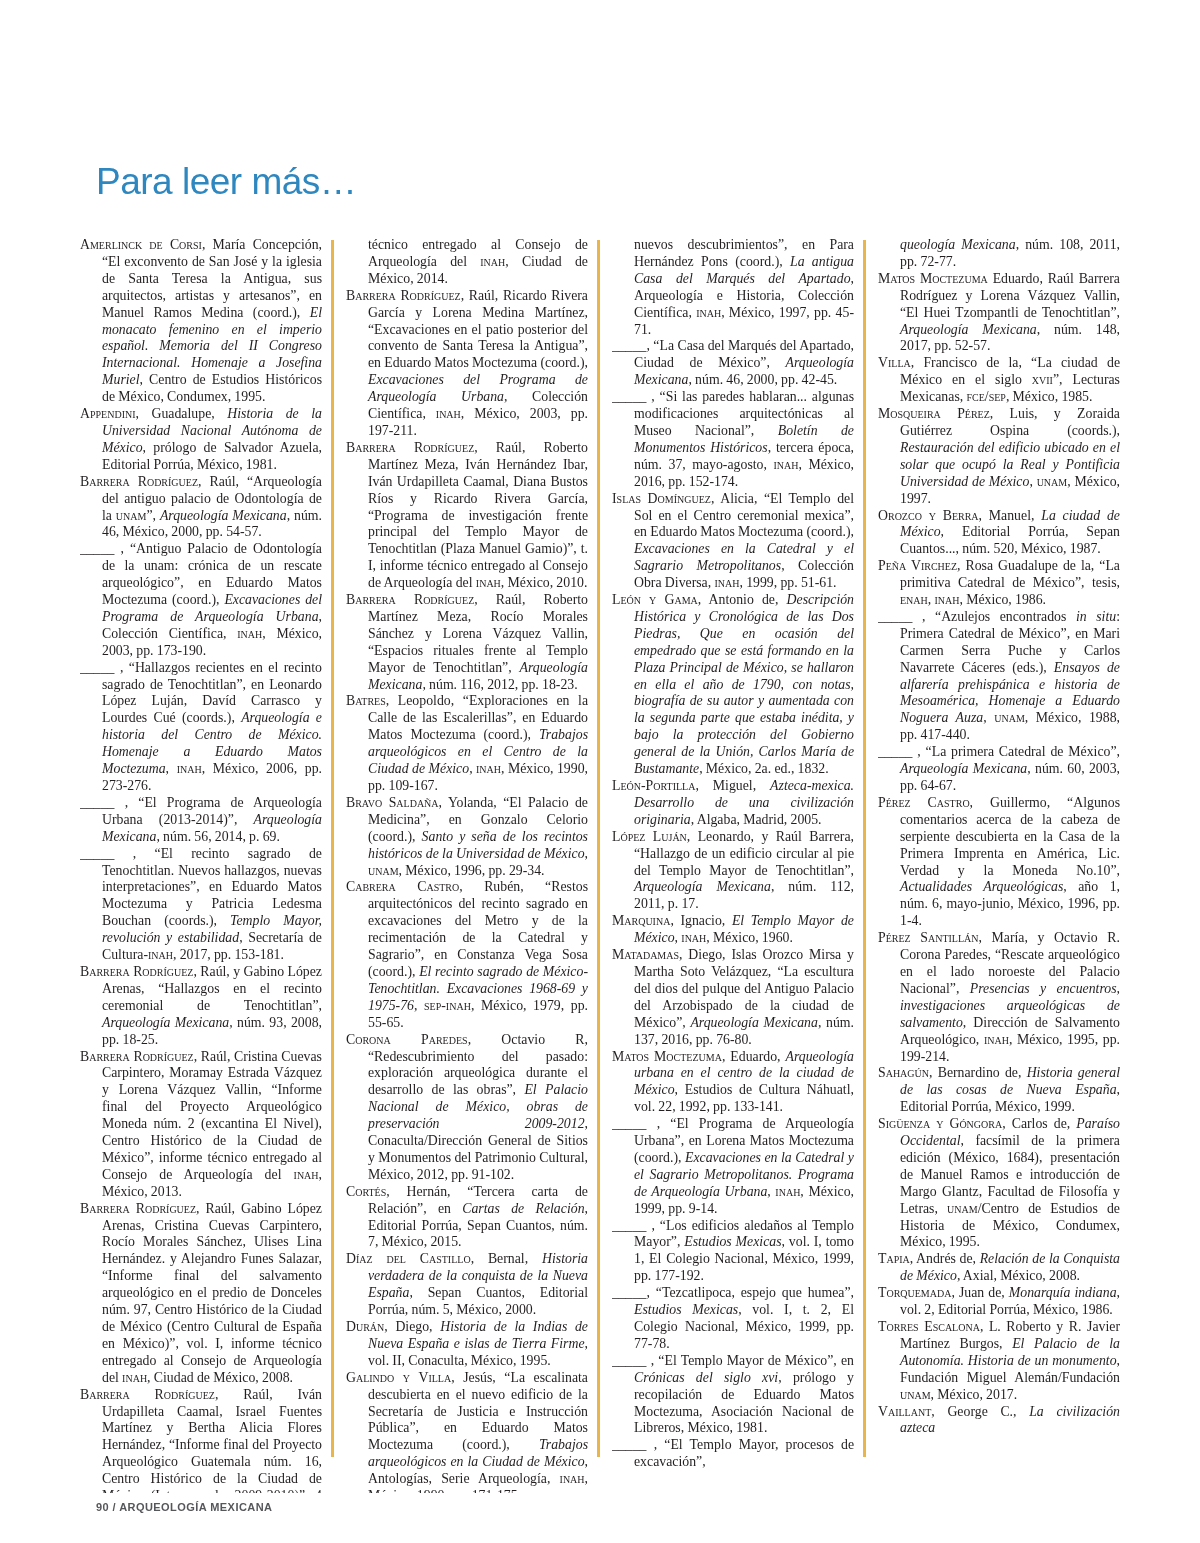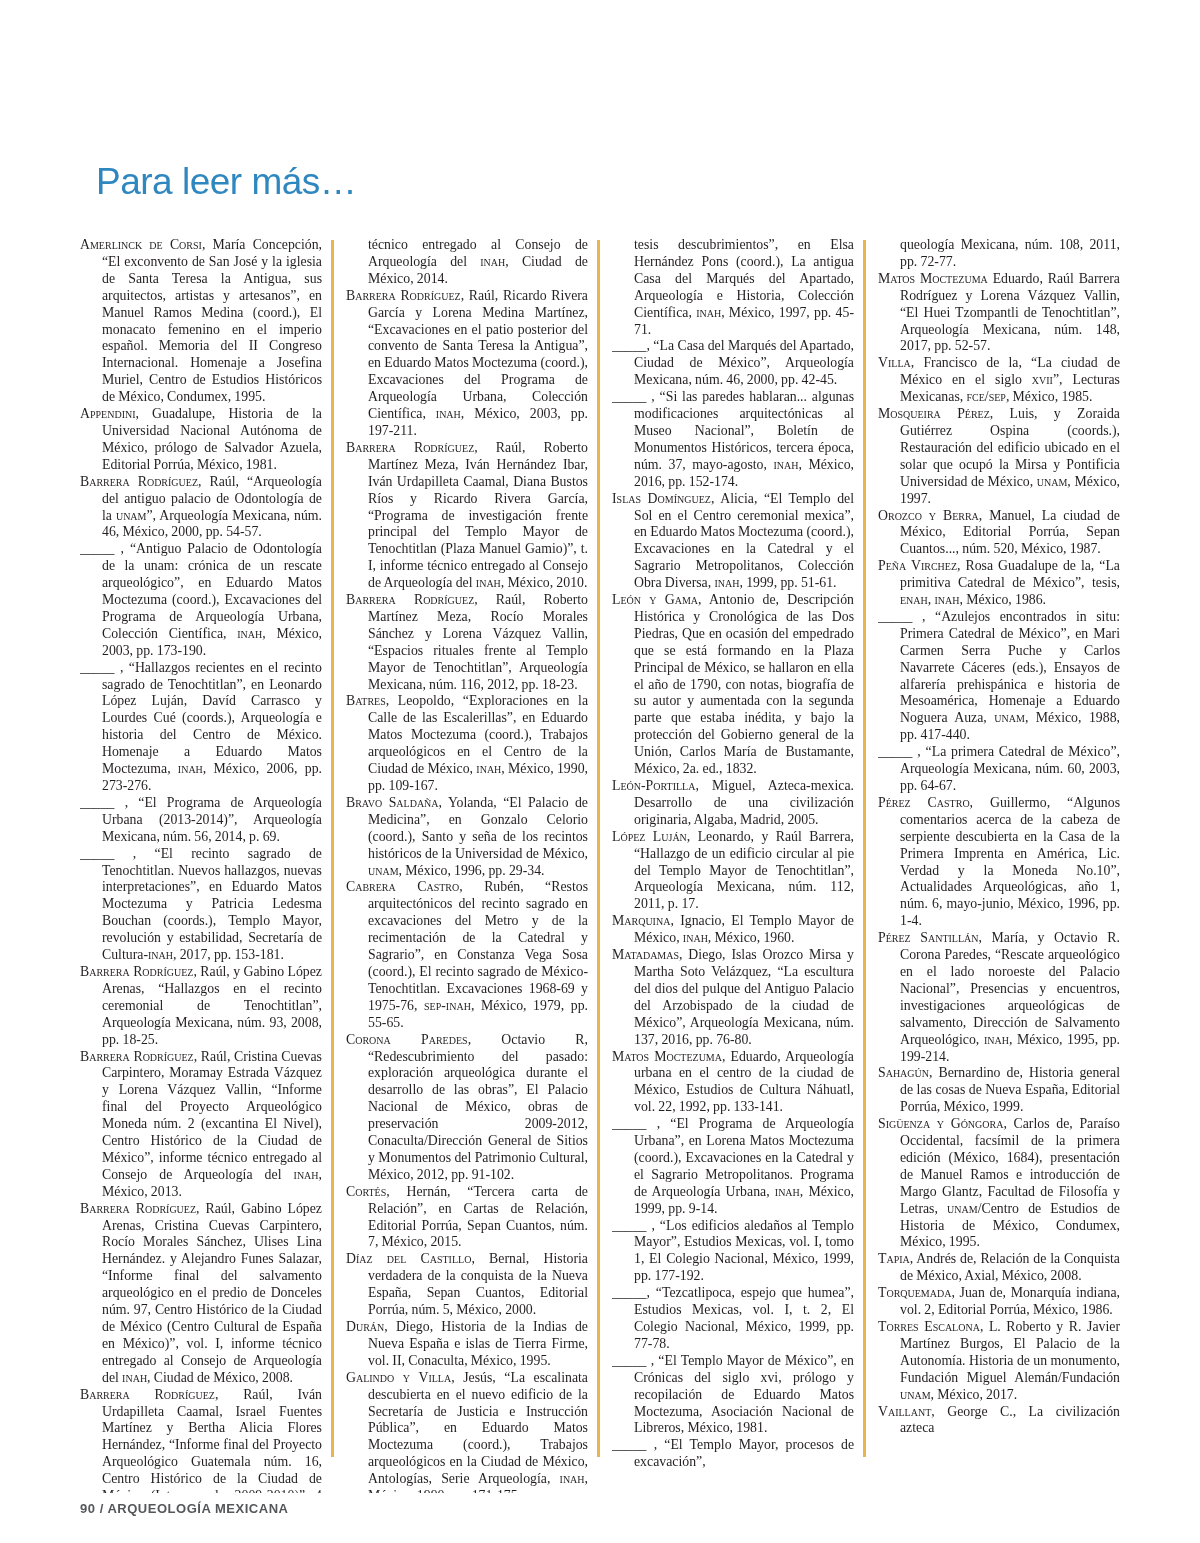--- a/index.html
+++ b/index.html
@@ -24,35 +24,35 @@
   .col { width:242px; flex:0 0 242px; overflow:hidden; }
 
   .entry {
     margin:0; padding-left:22px; text-indent:-22px;
     text-align:justify; text-justify:inter-word;
     font-size:13.8px; line-height:16.9px; color:var(--ink);
     hyphens:auto; -webkit-hyphens:auto; word-spacing:-0.2px;
   }
   .entry.cont { text-indent:0; }
   .sc { font-variant:small-caps; }
-  .i  { }
+  .i  { font-style:italic; }
   .n  { }
 
   .separator {
     position:absolute; top:240px; width:3px; height:1217px;
     background:var(--rule);
   }
   #sep-1 { left:331px; }
   #sep-2 { left:597px; }
   #sep-3 { left:863px; }
 
   .footer {
-    position:absolute; left:80px; top:1501px;
+    position:absolute; left:96px; top:1501px;
     font-family:"Liberation Sans","DejaVu Sans",sans-serif;
-    font-size:13px; font-weight:700; letter-spacing:0.04em;
+    font-size:11px; font-weight:700; letter-spacing:0.04em;
     color:var(--footer-ink);
   }
 </style>
 </head>
 <body>
 
 <h1 class="page-title">Para leer más…</h1>
 
 <div class="columns" id="columns">
     <div class="col">
@@ -76,41 +76,41 @@
       <p class="entry"><span class="sc">Batres</span><span class="n">, Leopoldo, “Exploraciones en la Calle de las Escalerillas”, en Eduardo Matos Moctezuma (coord.), </span><span class="i">Trabajos arqueológicos en el Centro de la Ciudad de México</span><span class="n">, </span><span class="sc">inah</span><span class="n">, México, 1990, pp. 109-167.</span></p>
       <p class="entry"><span class="sc">Bravo Saldaña</span><span class="n">, Yolanda, “El Palacio de Medicina”, en Gonzalo Celorio (coord.), </span><span class="i">Santo y seña de los recintos históricos de la Universidad de México</span><span class="n">, </span><span class="sc">unam</span><span class="n">, México, 1996, pp. 29-34.</span></p>
       <p class="entry"><span class="sc">Cabrera Castro</span><span class="n">, Rubén, “Restos arquitectónicos del recinto sagrado en excavaciones del Metro y de la recimentación de la Catedral y Sagrario”, en Constanza Vega Sosa (coord.), </span><span class="i">El recinto sagrado de México-Tenochtitlan. Excavaciones 1968-69 y 1975-76</span><span class="n">, </span><span class="sc">sep-inah</span><span class="n">, México, 1979, pp. 55-65.</span></p>
       <p class="entry"><span class="sc">Corona Paredes</span><span class="n">, Octavio R, “Redescubrimiento del pasado: exploración arqueológica durante el desarrollo de las obras”, </span><span class="i">El Palacio Nacional de México, obras de preservación 2009-2012</span><span class="n">, Conaculta/Dirección General de Sitios y Monumentos del Patrimonio Cultural, México, 2012, pp. 91-102.</span></p>
       <p class="entry"><span class="sc">Cortés</span><span class="n">, Hernán, “Tercera carta de Relación”, en </span><span class="i">Cartas de Relación</span><span class="n">, Editorial Porrúa, Sepan Cuantos, núm. 7, México, 2015.</span></p>
       <p class="entry"><span class="sc">Díaz del Castillo</span><span class="n">, Bernal, </span><span class="i">Historia verdadera de la conquista de la Nueva España</span><span class="n">, Sepan Cuantos, Editorial Porrúa, núm. 5, México, 2000.</span></p>
       <p class="entry"><span class="sc">Durán</span><span class="n">, Diego, </span><span class="i">Historia de la Indias de Nueva España e islas de Tierra Firme</span><span class="n">, vol. II, Conaculta, México, 1995.</span></p>
       <p class="entry"><span class="sc">Galindo y Villa</span><span class="n">, Jesús, “La escalinata descubierta en el nuevo edificio de la Secretaría de Justicia e Instrucción Pública”, en Eduardo Matos Moctezuma (coord.), </span><span class="i">Trabajos arqueológicos en la Ciudad de México</span><span class="n">, Antologías, Serie Arqueología, </span><span class="sc">inah</span><span class="n">, México, 1990, pp. 171-175.</span></p>
     </div>
     <div class="col">
-      <p class="entry cont"><span class="n">tesis descubrimientos”, en Elsa Hernández Pons (coord.), </span><span class="i">La antigua Casa del Marqués del Apartado</span><span class="n">, Arqueología e Historia, Colección Científica, </span><span class="sc">inah</span><span class="n">, México, 1997, pp. 45-71.</span></p>
+      <p class="entry cont"><span class="n">nuevos descubrimientos”, en Para Hernández Pons (coord.), </span><span class="i">La antigua Casa del Marqués del Apartado</span><span class="n">, Arqueología e Historia, Colección Científica, </span><span class="sc">inah</span><span class="n">, México, 1997, pp. 45-71.</span></p>
       <p class="entry"><span class="n">_____, “La Casa del Marqués del Apartado, Ciudad de México”, </span><span class="i">Arqueología Mexicana</span><span class="n">, núm. 46, 2000, pp. 42-45.</span></p>
       <p class="entry"><span class="n">_____ , “Si las paredes hablaran... algunas modificaciones arquitectónicas al Museo Nacional”, </span><span class="i">Boletín de Monumentos Históricos</span><span class="n">, tercera época, núm. 37, mayo-agosto, </span><span class="sc">inah</span><span class="n">, México, 2016, pp. 152-174.</span></p>
       <p class="entry"><span class="sc">Islas Domínguez</span><span class="n">, Alicia, “El Templo del Sol en el Centro ceremonial mexica”, en Eduardo Matos Moctezuma (coord.), </span><span class="i">Excavaciones en la Catedral y el Sagrario Metropolitanos</span><span class="n">, Colección Obra Diversa, </span><span class="sc">inah</span><span class="n">, 1999, pp. 51-61.</span></p>
       <p class="entry"><span class="sc">León y Gama</span><span class="n">, Antonio de, </span><span class="i">Descripción Histórica y Cronológica de las Dos Piedras, Que en ocasión del empedrado que se está formando en la Plaza Principal de México, se hallaron en ella el año de 1790, con notas, biografía de su autor y aumentada con la segunda parte que estaba inédita, y bajo la protección del Gobierno general de la Unión, Carlos María de Bustamante</span><span class="n">, México, 2a. ed., 1832.</span></p>
       <p class="entry"><span class="sc">León-Portilla</span><span class="n">, Miguel, </span><span class="i">Azteca-mexica. Desarrollo de una civilización originaria</span><span class="n">, Algaba, Madrid, 2005.</span></p>
       <p class="entry"><span class="sc">López Luján</span><span class="n">, Leonardo, y Raúl Barrera, “Hallazgo de un edificio circular al pie del Templo Mayor de Tenochtitlan”, </span><span class="i">Arqueología Mexicana</span><span class="n">, núm. 112, 2011, p. 17.</span></p>
       <p class="entry"><span class="sc">Marquina</span><span class="n">, Ignacio, </span><span class="i">El Templo Mayor de México</span><span class="n">, </span><span class="sc">inah</span><span class="n">, México, 1960.</span></p>
       <p class="entry"><span class="sc">Matadamas</span><span class="n">, Diego, Islas Orozco Mirsa y Martha Soto Velázquez, “La escultura del dios del pulque del Antiguo Palacio del Arzobispado de la ciudad de México”, </span><span class="i">Arqueología Mexicana</span><span class="n">, núm. 137, 2016, pp. 76-80.</span></p>
       <p class="entry"><span class="sc">Matos Moctezuma</span><span class="n">, Eduardo, </span><span class="i">Arqueología urbana en el centro de la ciudad de México</span><span class="n">, Estudios de Cultura Náhuatl, vol. 22, 1992, pp. 133-141.</span></p>
       <p class="entry"><span class="n">_____ , “El Programa de Arqueología Urbana”, en Lorena Matos Moctezuma (coord.), </span><span class="i">Excavaciones en la Catedral y el Sagrario Metropolitanos. Programa de Arqueología Urbana</span><span class="n">, </span><span class="sc">inah</span><span class="n">, México, 1999, pp. 9-14.</span></p>
       <p class="entry"><span class="n">_____ , “Los edificios aledaños al Templo Mayor”, </span><span class="i">Estudios Mexicas</span><span class="n">, vol. I, tomo 1, El Colegio Nacional, México, 1999, pp. 177-192.</span></p>
       <p class="entry"><span class="n">_____, “Tezcatlipoca, espejo que humea”, </span><span class="i">Estudios Mexicas</span><span class="n">, vol. I, t. 2, El Colegio Nacional, México, 1999, pp. 77-78.</span></p>
       <p class="entry"><span class="n">_____ , “El Templo Mayor de México”, en </span><span class="i">Crónicas del siglo xvi</span><span class="n">, prólogo y recopilación de Eduardo Matos Moctezuma, Asociación Nacional de Libreros, México, 1981.</span></p>
       <p class="entry"><span class="n">_____ , “El Templo Mayor, procesos de excavación”, </span></p>
     </div>
     <div class="col">
       <p class="entry cont"><span class="i">queología Mexicana</span><span class="n">, núm. 108, 2011, pp. 72-77.</span></p>
       <p class="entry"><span class="sc">Matos Moctezuma</span><span class="n"> Eduardo, Raúl Barrera Rodríguez y Lorena Vázquez Vallin, “El Huei Tzompantli de Tenochtitlan”, </span><span class="i">Arqueología Mexicana</span><span class="n">, núm. 148, 2017, pp. 52-57.</span></p>
       <p class="entry"><span class="sc">Villa</span><span class="n">, Francisco de la, “La ciudad de México en el siglo </span><span class="sc">xvii</span><span class="n">”, Lecturas Mexicanas, </span><span class="sc">fce/sep</span><span class="n">, México, 1985.</span></p>
-      <p class="entry"><span class="sc">Mosqueira Pérez</span><span class="n">, Luis, y Zoraida Gutiérrez Ospina (coords.), </span><span class="i">Restauración del edificio ubicado en el solar que ocupó la Mirsa y Pontificia Universidad de México</span><span class="n">, </span><span class="sc">unam</span><span class="n">, México, 1997.</span></p>
+      <p class="entry"><span class="sc">Mosqueira Pérez</span><span class="n">, Luis, y Zoraida Gutiérrez Ospina (coords.), </span><span class="i">Restauración del edificio ubicado en el solar que ocupó la Real y Pontificia Universidad de México</span><span class="n">, </span><span class="sc">unam</span><span class="n">, México, 1997.</span></p>
       <p class="entry"><span class="sc">Orozco y Berra</span><span class="n">, Manuel, </span><span class="i">La ciudad de México</span><span class="n">, Editorial Porrúa, Sepan Cuantos..., núm. 520, México, 1987.</span></p>
       <p class="entry"><span class="sc">Peña Virchez</span><span class="n">, Rosa Guadalupe de la, “La primitiva Catedral de México”, tesis, </span><span class="sc">enah</span><span class="n">, </span><span class="sc">inah</span><span class="n">, México, 1986.</span></p>
       <p class="entry"><span class="n">_____ , “Azulejos encontrados </span><span class="i">in situ</span><span class="n">: Primera Catedral de México”, en Mari Carmen Serra Puche y Carlos Navarrete Cáceres (eds.), </span><span class="i">Ensayos de alfarería prehispánica e historia de Mesoamérica, Homenaje a Eduardo Noguera Auza</span><span class="n">, </span><span class="sc">unam</span><span class="n">, México, 1988, pp. 417-440.</span></p>
       <p class="entry"><span class="n">_____ , “La primera Catedral de México”, </span><span class="i">Arqueología Mexicana</span><span class="n">, núm. 60, 2003, pp. 64-67.</span></p>
       <p class="entry"><span class="sc">Pérez Castro</span><span class="n">, Guillermo, “Algunos comentarios acerca de la cabeza de serpiente descubierta en la Casa de la Primera Imprenta en América, Lic. Verdad y la Moneda No.10”, </span><span class="i">Actualidades Arqueológicas</span><span class="n">, año 1, núm. 6, mayo-junio, México, 1996, pp. 1-4.</span></p>
       <p class="entry"><span class="sc">Pérez Santillán</span><span class="n">, María, y Octavio R. Corona Paredes, “Rescate arqueológico en el lado noroeste del Palacio Nacional”, </span><span class="i">Presencias y encuentros, investigaciones arqueológicas de salvamento</span><span class="n">, Dirección de Salvamento Arqueológico, </span><span class="sc">inah</span><span class="n">, México, 1995, pp. 199-214.</span></p>
       <p class="entry"><span class="sc">Sahagún</span><span class="n">, Bernardino de, </span><span class="i">Historia general de las cosas de Nueva España</span><span class="n">, Editorial Porrúa, México, 1999.</span></p>
       <p class="entry"><span class="sc">Sigüenza y Góngora</span><span class="n">, Carlos de, </span><span class="i">Paraíso Occidental</span><span class="n">, facsímil de la primera edición (México, 1684), presentación de Manuel Ramos e introducción de Margo Glantz, Facultad de Filosofía y Letras, </span><span class="sc">unam</span><span class="n">/Centro de Estudios de Historia de México, Condumex, México, 1995.</span></p>
       <p class="entry"><span class="sc">Tapia</span><span class="n">, Andrés de, </span><span class="i">Relación de la Conquista de México</span><span class="n">, Axial, México, 2008.</span></p>
       <p class="entry"><span class="sc">Torquemada</span><span class="n">, Juan de, </span><span class="i">Monarquía indiana</span><span class="n">, vol. 2, Editorial Porrúa, México, 1986.</span></p>

